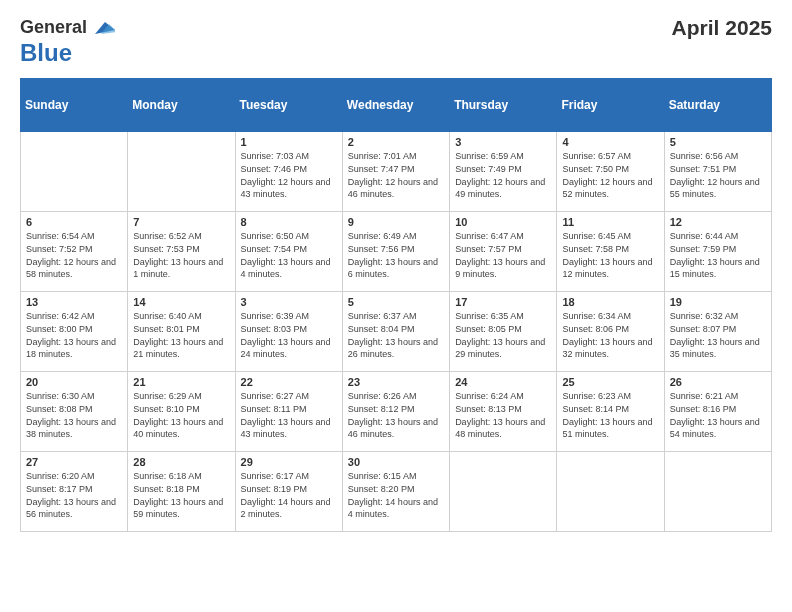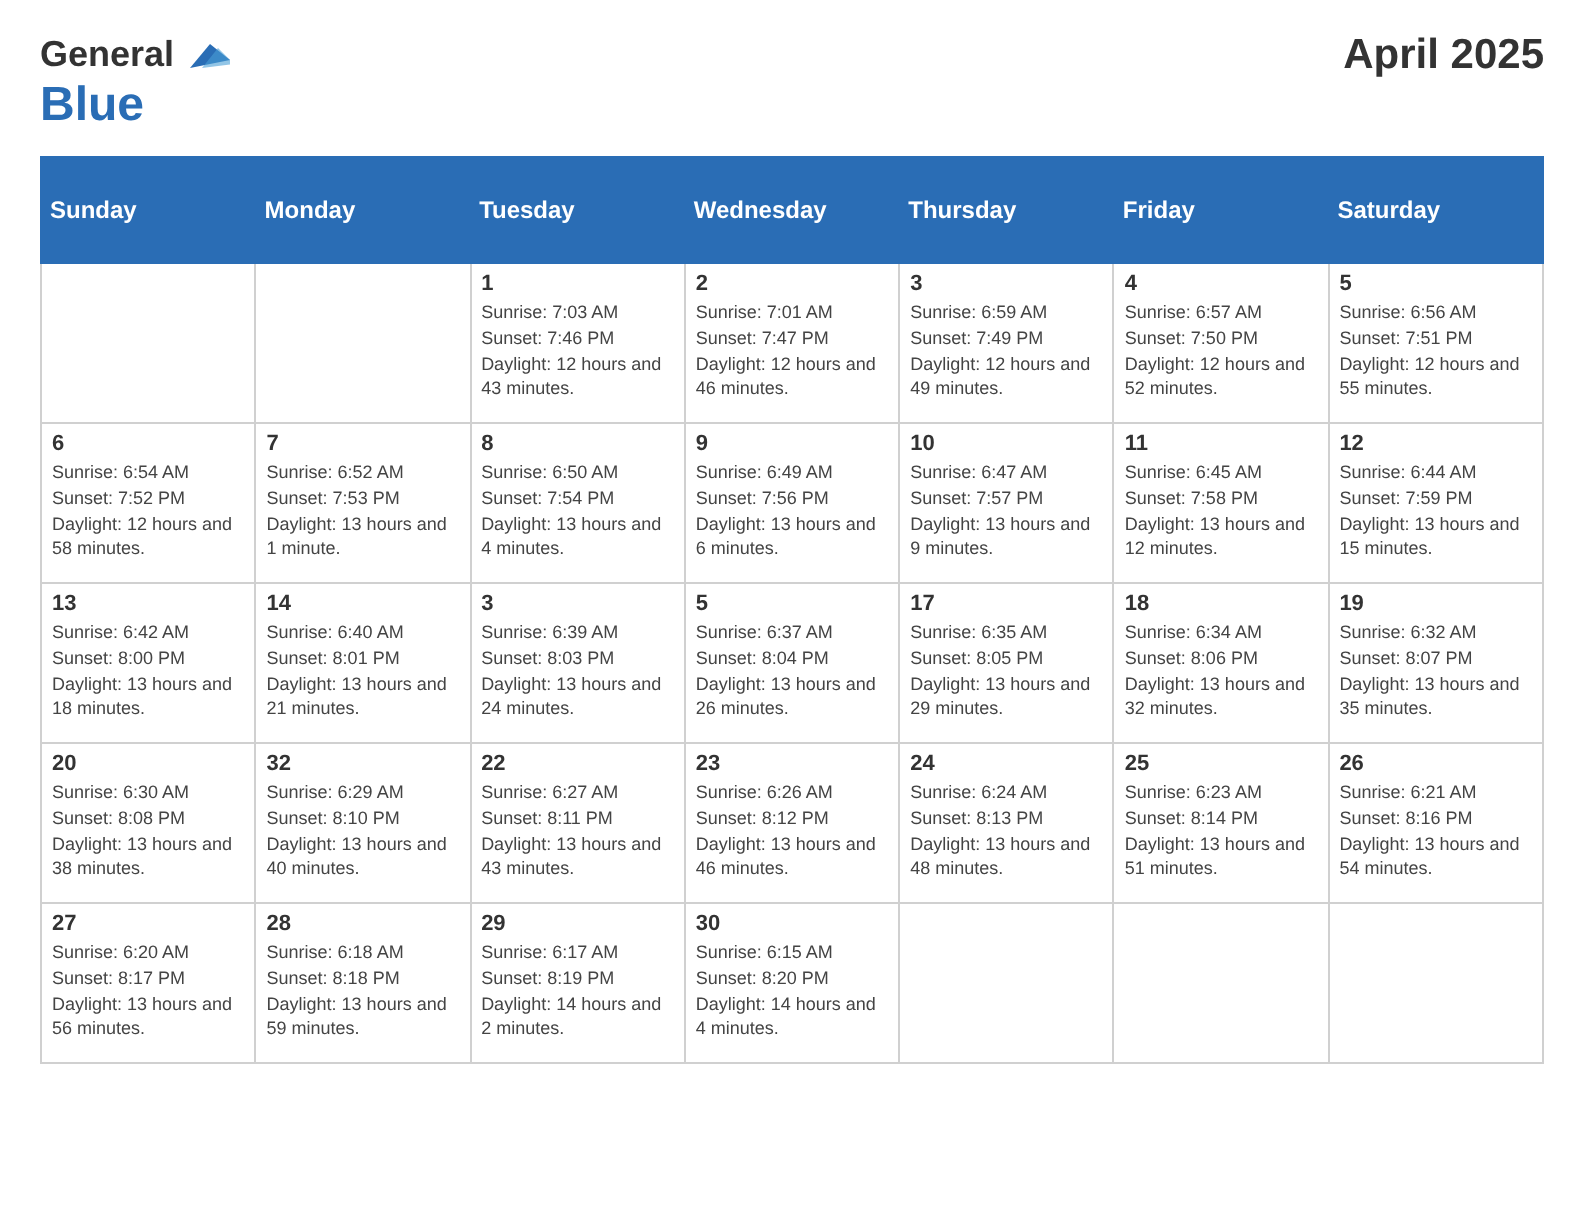--- a/index.html
+++ b/index.html
@@ -219,21 +219,21 @@
             <span class="day-num">19</span>
             <div class="day-info">Sunrise: 6:32 AM<br>Sunset: 8:07 PM<br>Daylight: 13 hours and 35 minutes.</div>
           </td>
         </tr>
         <tr>
           <td>
             <span class="day-num">20</span>
             <div class="day-info">Sunrise: 6:30 AM<br>Sunset: 8:08 PM<br>Daylight: 13 hours and 38 minutes.</div>
           </td>
           <td>
-            <span class="day-num">32</span>
+            <span class="day-num">21</span>
             <div class="day-info">Sunrise: 6:29 AM<br>Sunset: 8:10 PM<br>Daylight: 13 hours and 40 minutes.</div>
           </td>
           <td>
             <span class="day-num">22</span>
             <div class="day-info">Sunrise: 6:27 AM<br>Sunset: 8:11 PM<br>Daylight: 13 hours and 43 minutes.</div>
           </td>
           <td>
             <span class="day-num">23</span>
             <div class="day-info">Sunrise: 6:26 AM<br>Sunset: 8:12 PM<br>Daylight: 13 hours and 46 minutes.</div>
           </td>

